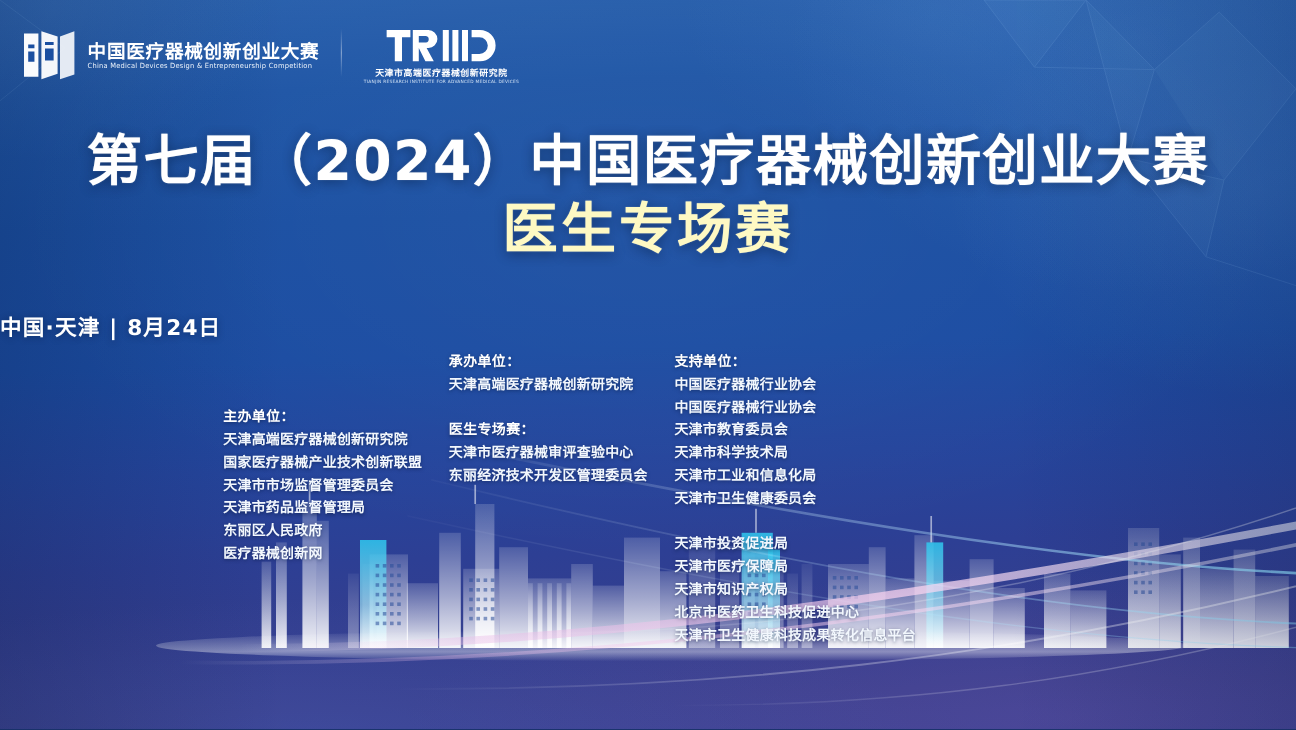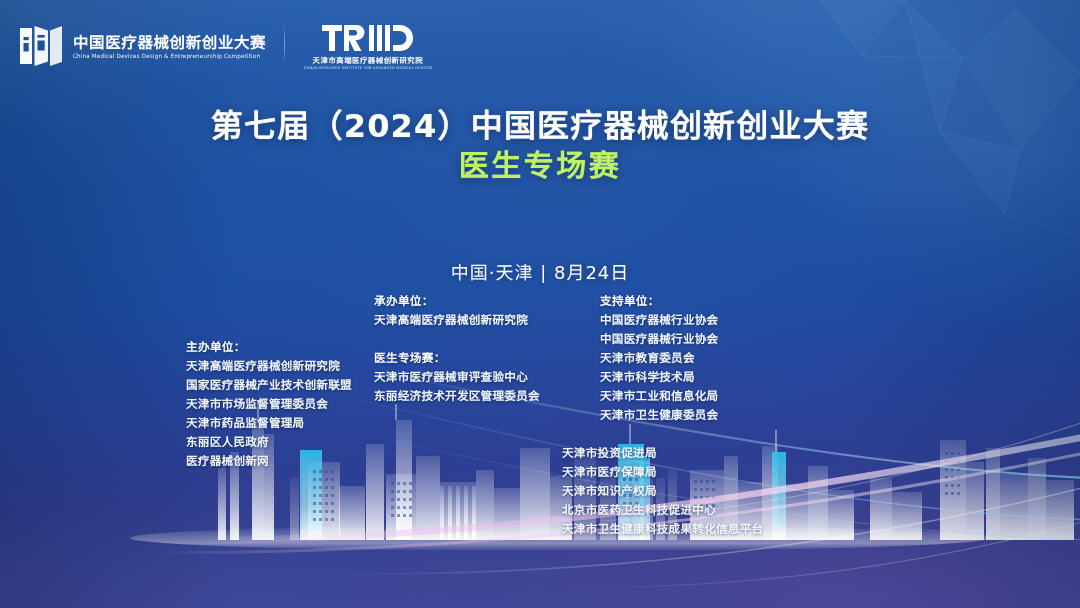--- a/index.html
+++ b/index.html
@@ -82,49 +82,48 @@
   .trimd-en{
     font-size:3.6px;color:#cfe0f4;letter-spacing:.22px;white-space:nowrap;
   }
 
   
   .title-wrap{
     position:absolute;left:0;right:0;top:108px;
     text-align:center;
   }
   .title-l1{
-    font-size:32px;font-weight:700;color:#ffffff;
+    font-size:46px;font-weight:700;color:#ffffff;
     letter-spacing:1.2px;line-height:1.16;
     text-shadow:0 2px 10px rgba(4,20,52,.45), 0 0 1px rgba(255,255,255,.5);
     white-space:nowrap;
   }
   .title-l2{
-    font-size:30px;font-weight:700;color:#bef264;
+    font-size:46px;font-weight:700;color:#fef9c3;
     letter-spacing:2.5px;line-height:1.16;margin-top:4px;
     text-shadow:0 2px 10px rgba(4,20,52,.45), 0 0 1px rgba(255,255,255,.5);
     white-space:nowrap;
   }
   .subtitle{
     position:absolute;left:0;right:0;top:258px;
-    text-align:center;
-    font-size:18px;font-weight:400;color:#ffffff;letter-spacing:1px;
+    font-size:18px;font-weight:700;color:#ffffff;letter-spacing:1px;
     text-shadow:0 1px 6px rgba(4,20,52,.4);
     white-space:nowrap;
   }
 
   
   .orgs{
     position:absolute;left:186px;top:292px;
     display:flex;align-items:flex-start;gap:0;
     color:#ffffff;
   }
   .org-col{display:flex;flex-direction:column;}
   .org-col.c1{width:188px;margin-top:46px;}
   .org-col.c2{width:188px;}
-  .org-col.c3{display:flex;gap:0;align-items:center;}
+  .org-col.c3{display:flex;gap:0;}
   .org-sub{width:134px;}
   .org-sub.wide{width:210px;}
   .org-head{
     font-size:11.6px;font-weight:700;color:#ffffff;
     line-height:19px;letter-spacing:.35px;white-space:nowrap;
     text-shadow:0 1px 3px rgba(6,22,56,.5);
   }
   .org-item{
     font-size:11.6px;font-weight:700;color:#f2f7fd;
     line-height:19px;letter-spacing:.25px;white-space:nowrap;

